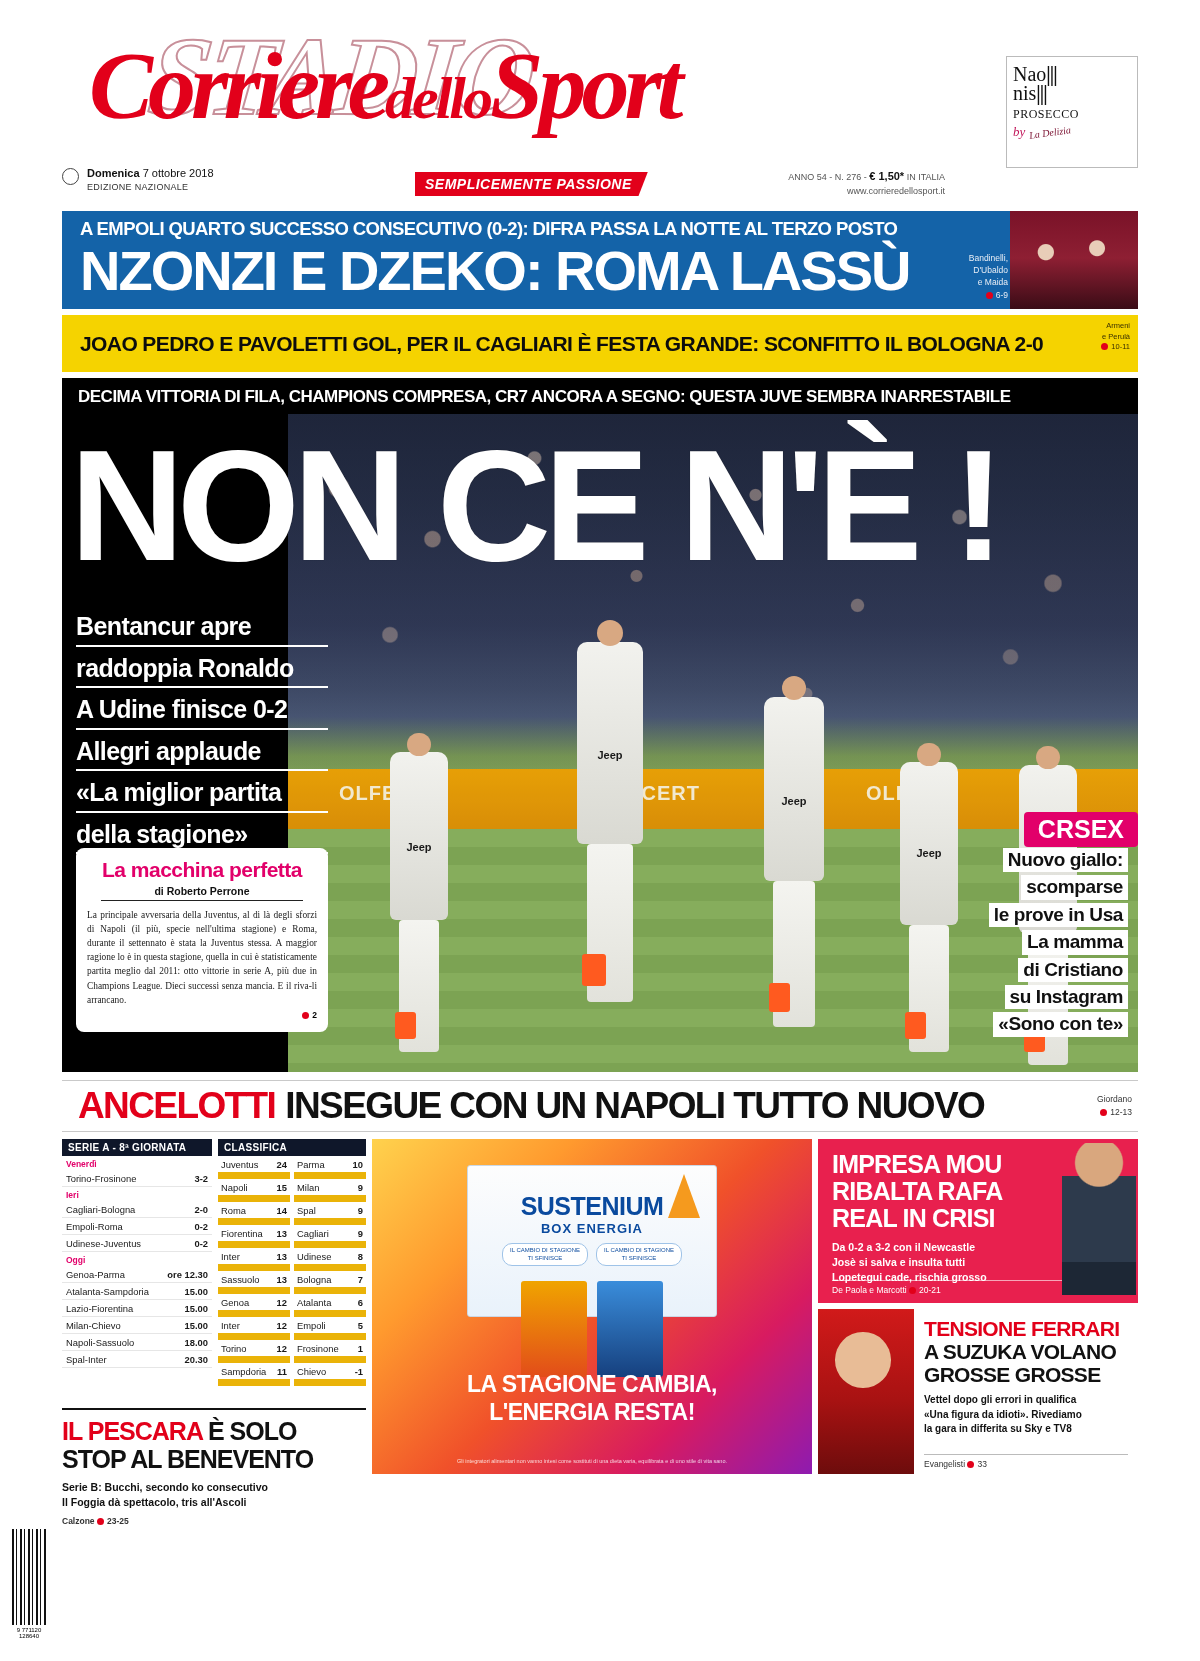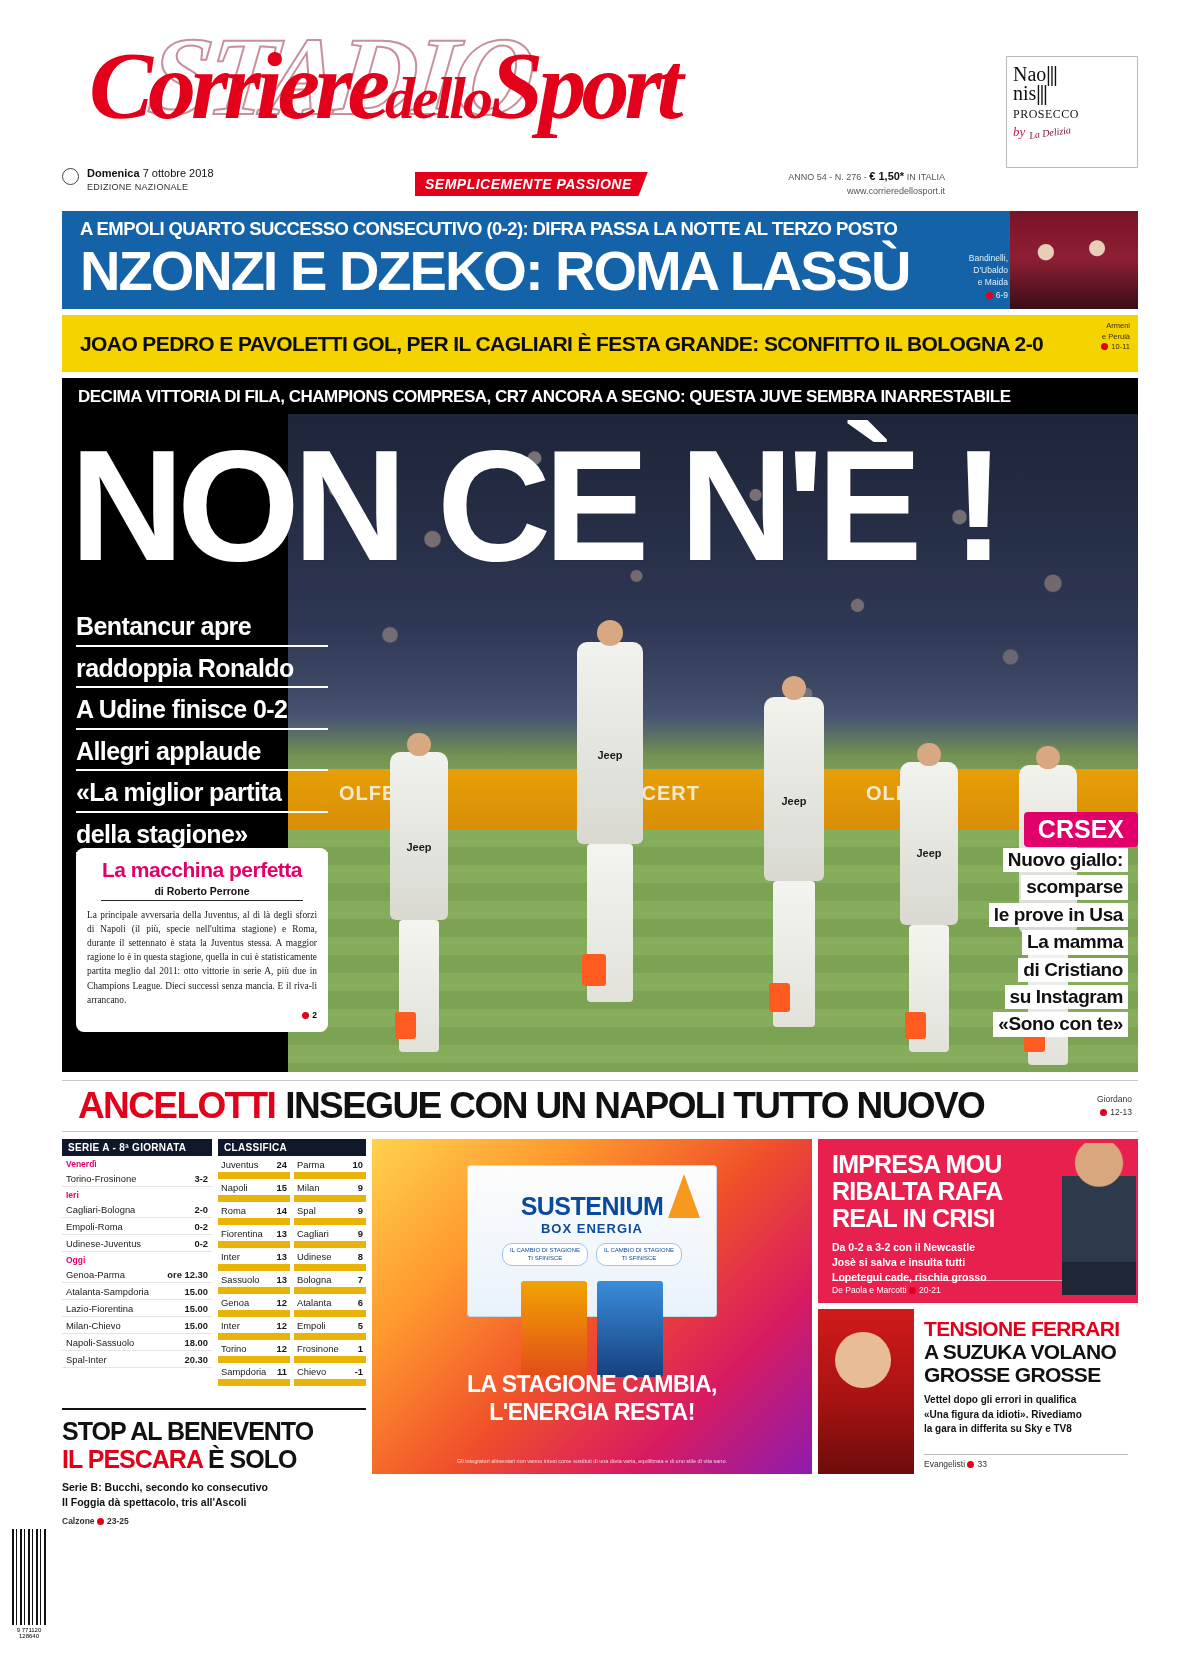--- a/index.html
+++ b/index.html
@@ -624,22 +624,22 @@
             <div>la gara in differita su Sky e TV8</div>
           </div>
           <div class="cred"><span>Evangelisti</span> <span class="pg"></span><span>33</span></div>
         </div>
       </div>
     </div>
   </div>
 
   <div style="position:absolute; left:62px; top:1398px;">
     <div class="pescara">
+      <h4><span class="r">IL PESCARA</span> <span>È SOLO</span></h4>
       <h4>STOP AL BENEVENTO</h4>
-      <h4><span class="r">IL PESCARA</span> <span>È SOLO</span></h4>
       <div class="sub">
         <div>Serie B: Bucchi, secondo ko consecutivo</div>
         <div>Il Foggia dà spettacolo, tris all'Ascoli</div>
       </div>
       <div class="pgl"><span>Calzone</span> <span class="pg"></span><span>23-25</span></div>
     </div>
   </div>
 
   <div class="barcode">
     <div class="bars"></div>

